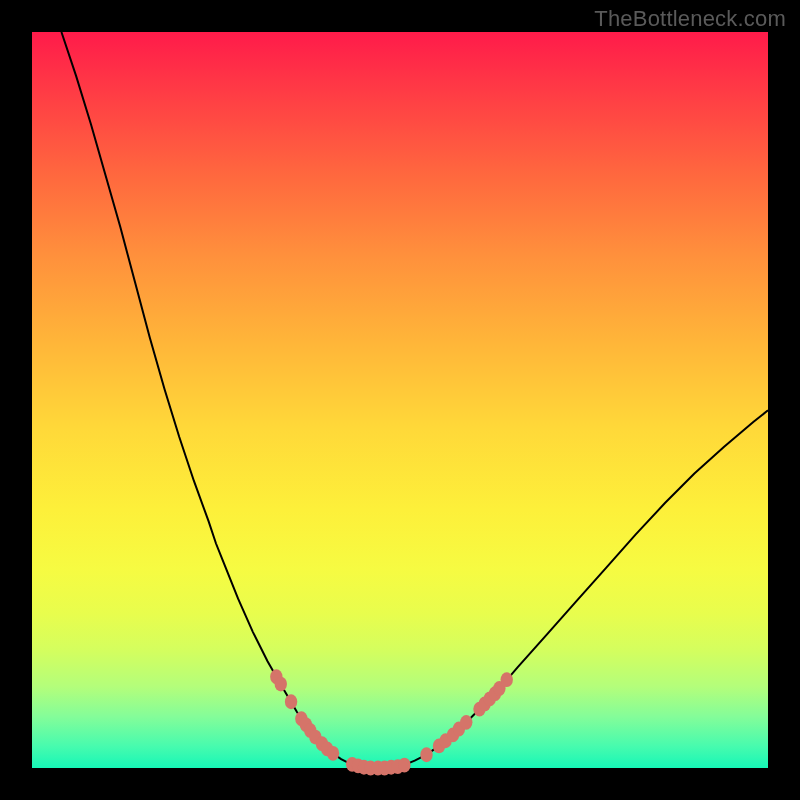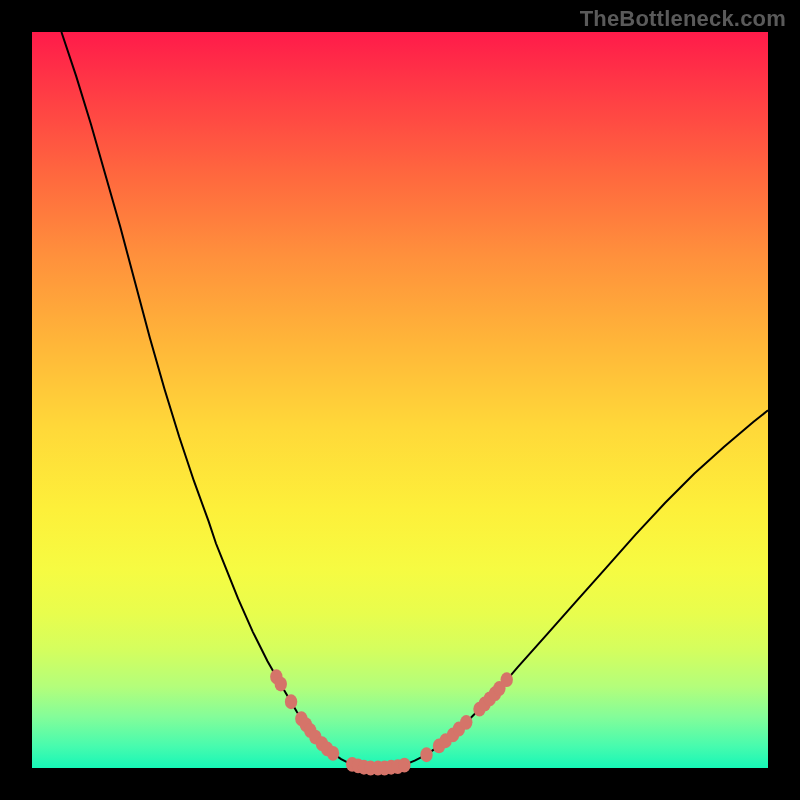--- a/index.html
+++ b/index.html
@@ -33,21 +33,21 @@
       #48fbae 97%,
       #16f7b7 100%
     );
   }
   .watermark {
     position: absolute;
     top: 6px;
     right: 14px;
     color: #5a5a5a;
     font-size: 22px;
-    font-weight: 700;
+    font-weight: 400;
     letter-spacing: 0.2px;
     z-index: 10;
     user-select: none;
   }
   svg.plot {
     position: absolute;
     left: 0;
     top: 0;
     width: 736px;
     height: 736px;

